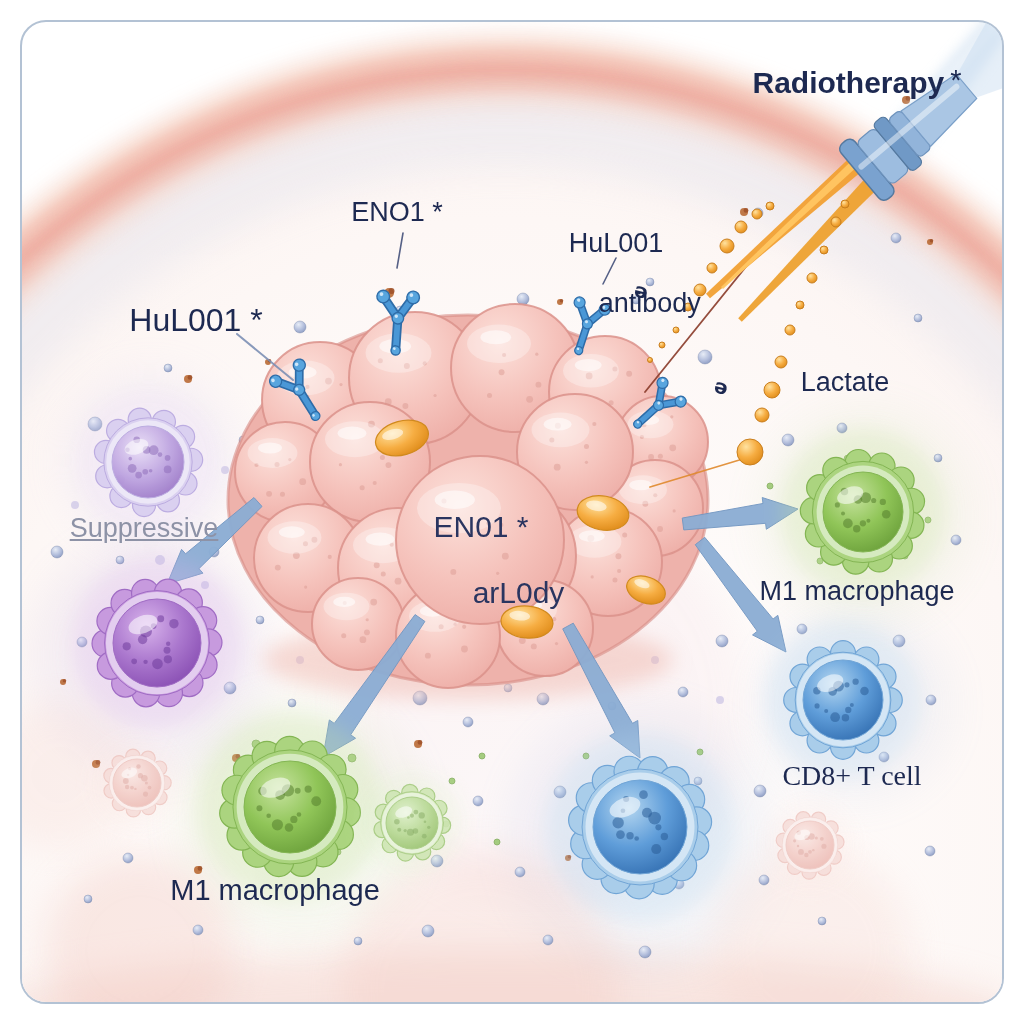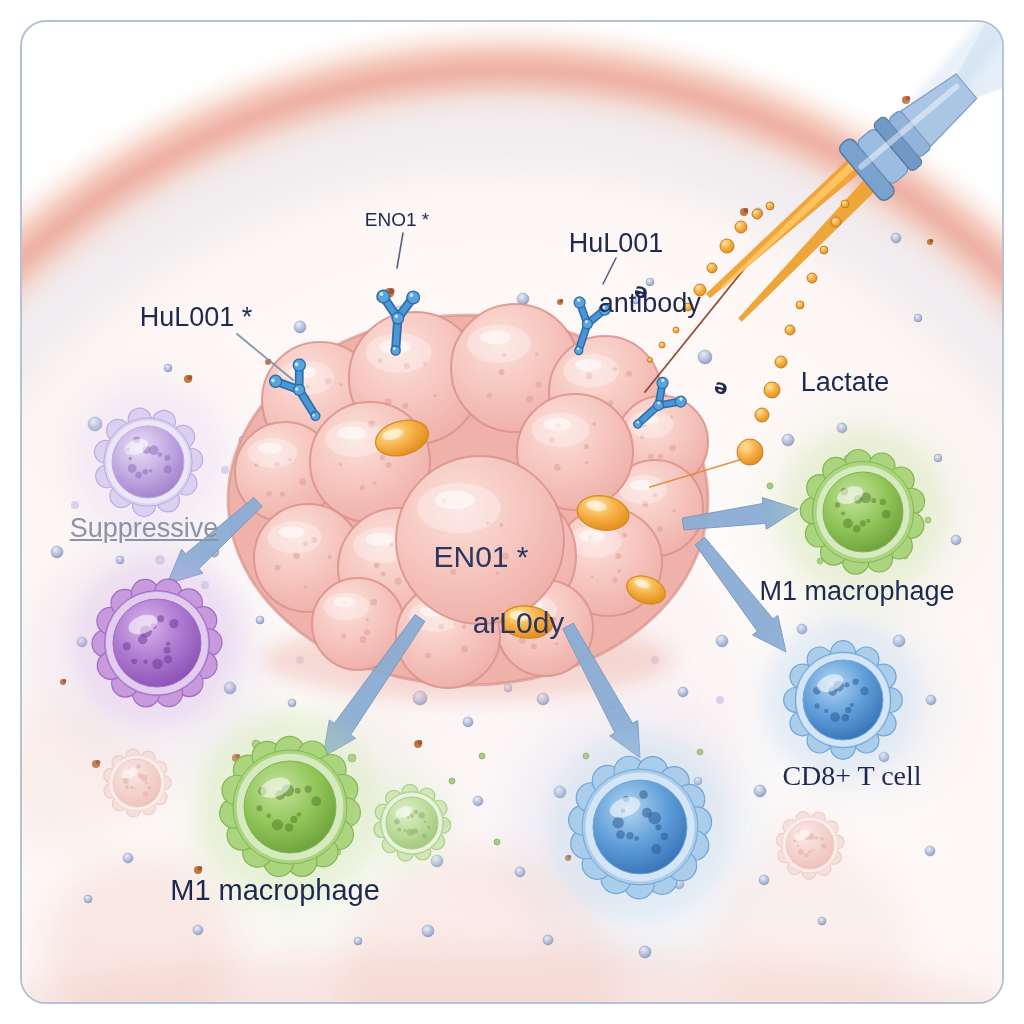--- a/index.html
+++ b/index.html
@@ -751,33 +751,34 @@
           <circle cx="129.6706994036498" cy="768.8153395297054" r="1.5428571428571431" fill="#dca49c" opacity="0.55"></circle>
           <circle cx="149.51977899967187" cy="787.6024613737522" r="1.8857142857142857" fill="#dca49c" opacity="0.55"></circle>
           <circle cx="127.08996399595921" cy="787.0656008097601" r="2.2285714285714286" fill="#dca49c" opacity="0.55"></circle>
           <circle cx="140.44259216328686" cy="775.6854242070322" r="2.5714285714285716" fill="#dca49c" opacity="0.55"></circle>
           <ellipse cx="129.32" cy="772.92" rx="8.16" ry="4.800000000000001" fill="#ffffff" opacity="0.55" transform="rotate(-20 129.32 772.92)"></ellipse>
         </g>
         <text x="633" y="296" font-size="20" font-weight="bold" fill="#1d2951" font-family="&quot;DejaVu Sans&quot;, sans-serif" transform="rotate(14 633 296)">ə</text>
         <text x="713" y="392" font-size="20" font-weight="bold" fill="#1d2951" font-family="&quot;DejaVu Sans&quot;, sans-serif" transform="rotate(14 713 392)">ə</text>
       </svg>
 
-
-    <div class="lbl" style="left:375px;top:188px;font-size:19px;">ENO1 *</div>
+    <div class="lbl bold" style="left:835px;top:44px;font-size:30px;"><span>Radiotherapy</span> <span style="font-weight:400;font-size:29px;position:relative;top:-3px;">*</span></div>
+
+    <div class="lbl" style="left:375px;top:176px;font-size:27px;">ENO1 *</div>
 
     <div class="lbl center" style="left:594px;top:182px;font-size:27px;line-height:30px;margin-top:24px;"><span>HuL001</span><br>
          <span>antibody</span></div>
 
-    <div class="lbl" style="left:174px;top:281px;font-size:27px;">HuL001 *</div>
+    <div class="lbl" style="left:174px;top:281px;font-size:32px;">HuL001 *</div>
 
     <div class="lbl" style="left:823px;top:346px;font-size:27px;">Lactate</div>
 
     <div class="lbl gray" style="left:122px;top:492px;font-size:27px;text-decoration:underline;">Suppressive</div>
 
-    <div class="lbl center" style="left:459px;top:488px;font-size:30px;line-height:33px;color:#2a3560;margin-top:30px;"><span>EN01 *</span><br>
+    <div class="lbl center" style="left:459px;top:488px;font-size:30px;line-height:33px;color:#2a3560;"><span>EN01 *</span><br>
          <span>arL0dy</span></div>
 
     <div class="lbl" style="left:835px;top:555px;font-size:27px;">M1 macrophage</div>
 
 
     <div class="lbl" style="left:830px;top:739px;font-size:28px;font-family:Liberation Serif, serif;">CD8+ T cell</div>
 
     <div class="lbl" style="left:253px;top:853px;font-size:29px;">M1 macrophage</div>
 
   </div>

